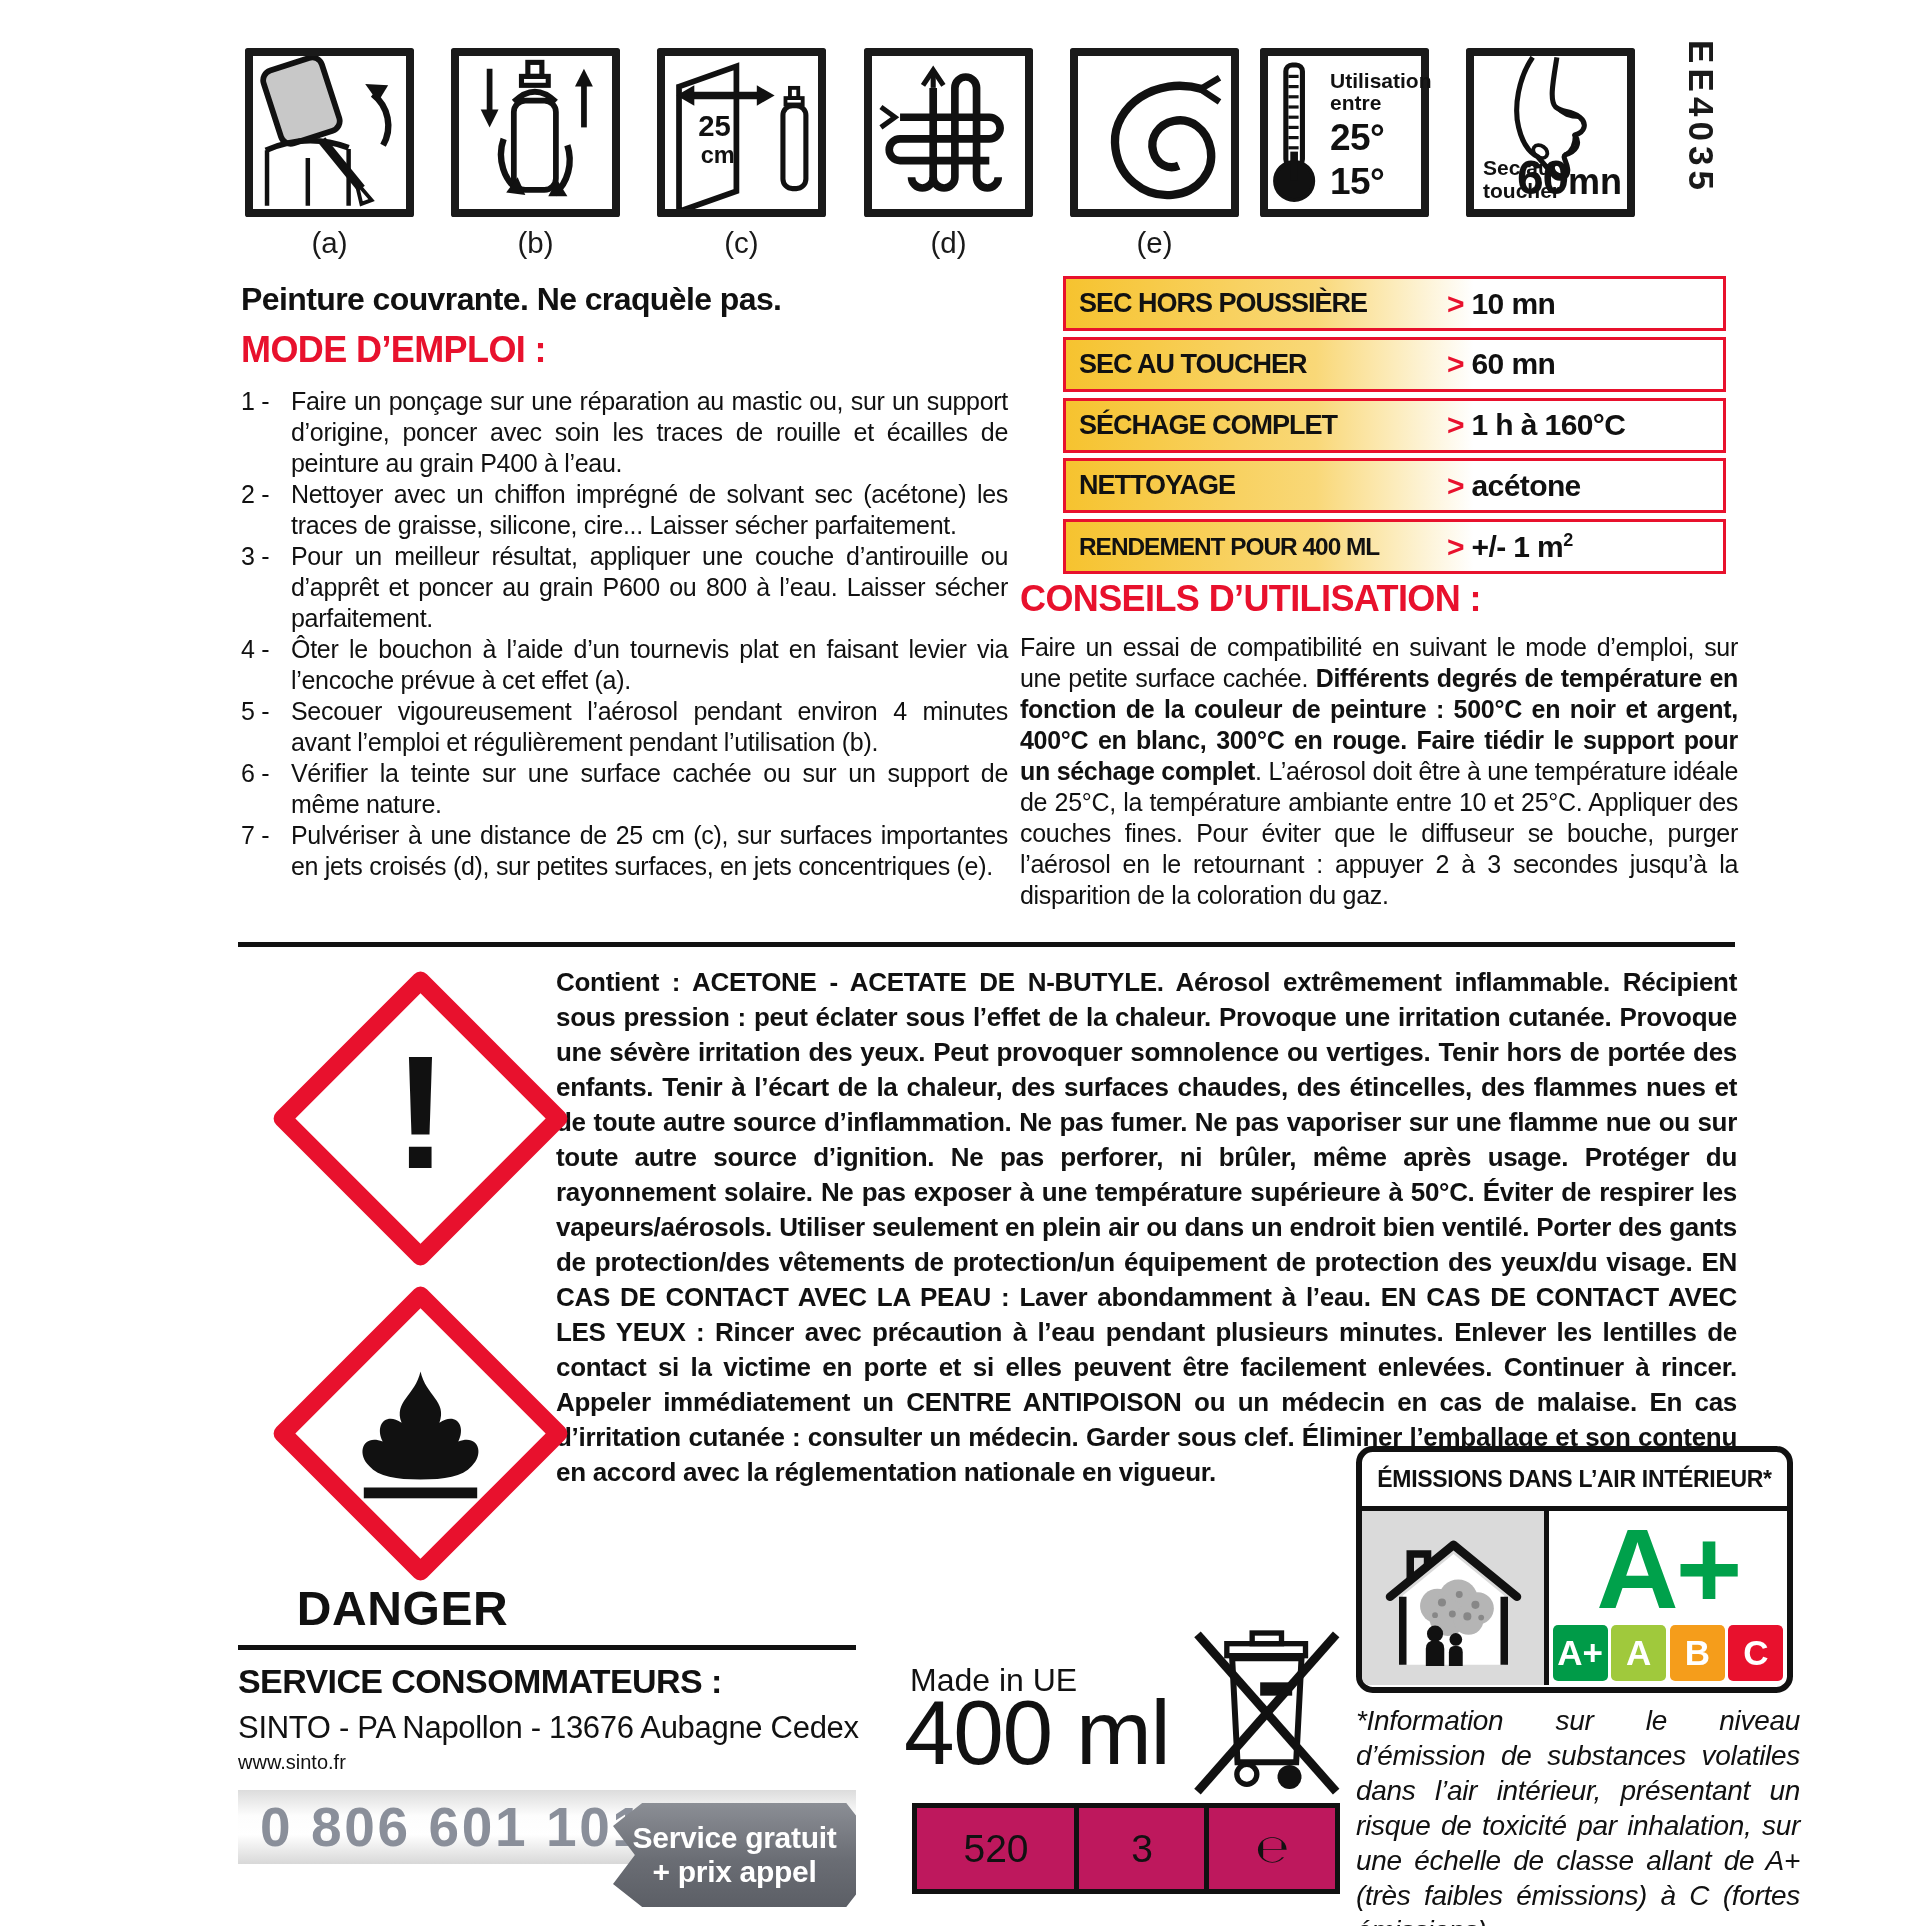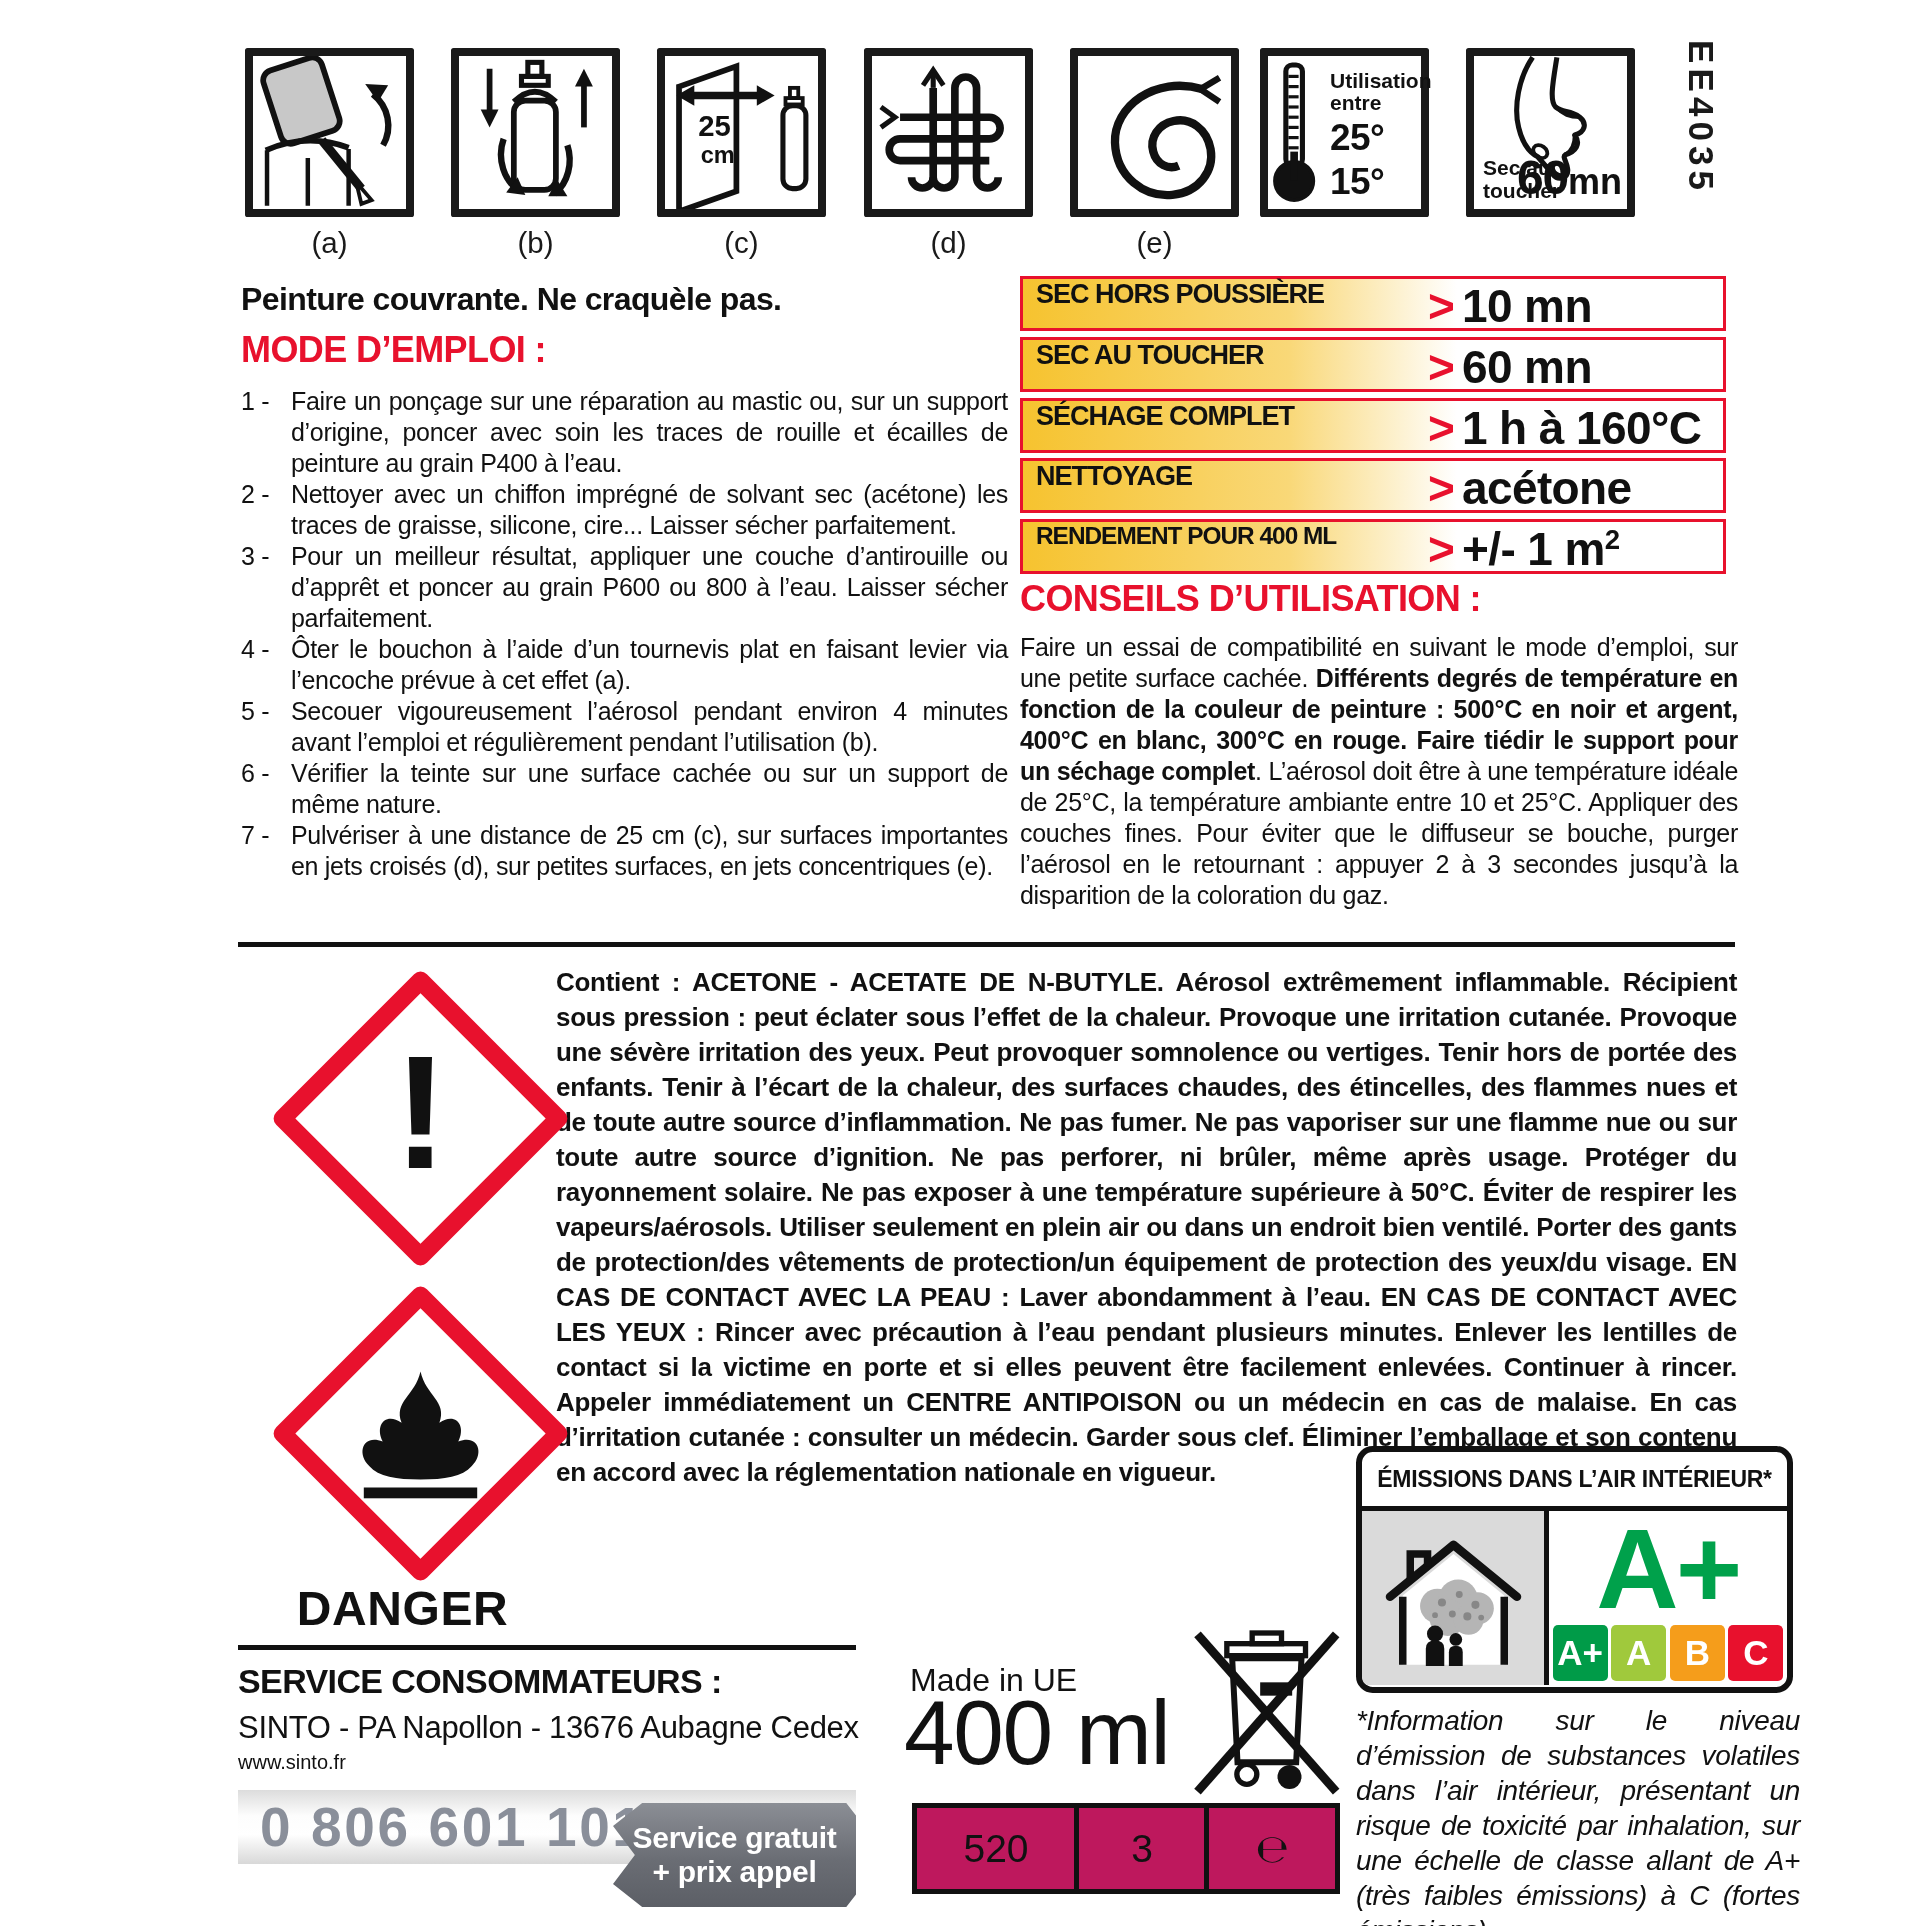--- a/index.html
+++ b/index.html
@@ -24,25 +24,25 @@
   
   .headline{position:absolute;left:241px;top:281px;font-size:32px;font-weight:bold;letter-spacing:-0.6px;}
   .red-title{color:#e8112d;font-weight:bold;font-size:36px;letter-spacing:-0.6px;}
   .mode{position:absolute;left:241px;top:329px;width:767px;}
   .mode ol{list-style:none;margin:15.4px 0 0 0;padding:0;font-size:25px;line-height:31px;}
   .mode li{position:relative;padding-left:50px;text-align:justify;letter-spacing:-0.3px;}
   .mode li .num{position:absolute;left:0;top:0;}
 
   
   .dtable{position:absolute;left:1020px;top:276px;width:706px;}
-  .trow{display:flex;border:3.2px solid #e8112d;height:49px;margin-bottom:5.8px;
-        background:linear-gradient(90deg,#f6c32f 0%,#f9d878 38%,#ffffff 62%);}
+  .trow{display:flex;align-items:center;border:3.2px solid #e8112d;height:49px;margin-bottom:5.8px;
+        background:linear-gradient(90deg,#f6c32f 0%,#f9d878 38%,#ffffff 62%);margin-left:43px;}
   .tlabel{flex:0 0 56%;padding-left:13px;font-weight:bold;font-size:27px;letter-spacing:-1px;}
   .tlabel.small{font-size:24.4px;}
-  .tval{font-size:46px;font-weight:bold;letter-spacing:-0.6px;white-space:nowrap;}
+  .tval{font-size:30px;font-weight:bold;letter-spacing:-0.6px;white-space:nowrap;}
   .tval .arr{color:#e8112d;margin-right:7.7px;}
   .tval sup{font-size:60%;}
 
   .conseils{position:absolute;left:1020px;top:578px;width:718px;}
   .conseils p{margin:11.6px 0 0 0;font-size:25px;line-height:31px;text-align:justify;letter-spacing:-0.3px;}
   .conseils .b{font-weight:bold;}
 
   .divider1{position:absolute;left:238px;top:942px;width:1497px;height:5.1px;background:#111;}
   .divider2{position:absolute;left:238px;top:1645px;width:618px;height:4.5px;background:#111;}
 

